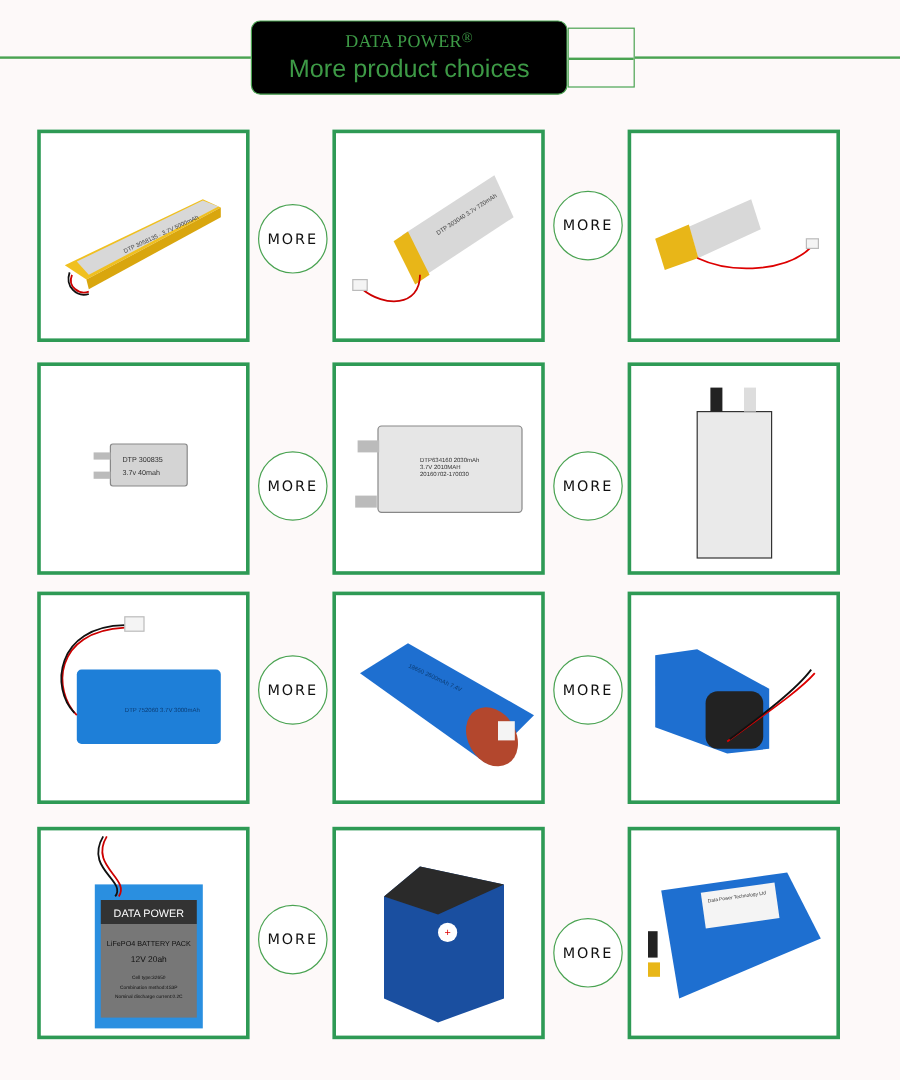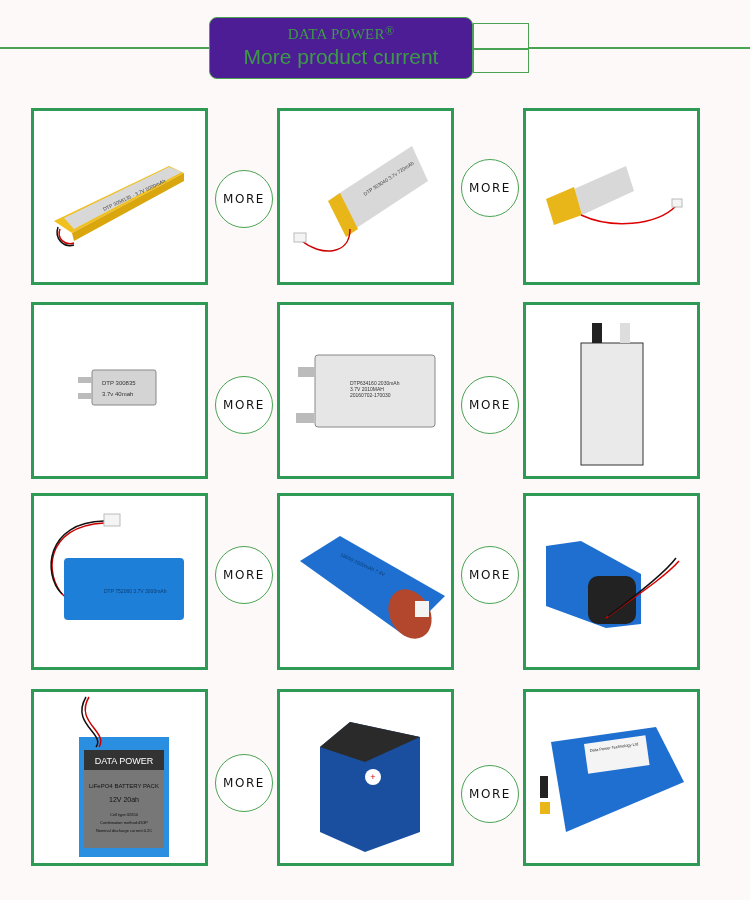--- a/index.html
+++ b/index.html
@@ -1,35 +1,35 @@
 <!DOCTYPE html>
 <html><head>
 <meta charset="utf-8">
 <style>
   html, body { margin:0; padding:0; }
   body { width:750px; height:900px; background:#fdf9f9; position:relative; overflow:hidden; font-family:"Liberation Sans", sans-serif; }
   .hline { position:absolute; height:2px; background:#4aa352; }
-  .banner { position:absolute; left:209px; top:17px; width:264px; height:62px; border:1.5px solid #4aa352; border-radius:8px; background:#4c1d95; box-sizing:border-box; text-align:center; }
+  .banner { position:absolute; left:209px; top:17px; width:264px; height:62px; border:1.5px solid #4aa352; border-radius:8px; background:#000000; box-sizing:border-box; text-align:center; }
   .brand { font-family:"Liberation Serif", serif; color:#3d9a46; font-size:15px; margin-top:6px; letter-spacing:0.3px; }
   .brand sup { font-size:12px; vertical-align:4px; }
   .subtitle { color:#3d9a46; font-size:21px; margin-top:2px; }
   .tabbox { position:absolute; left:473px; top:23px; width:56px; height:50px; border:1.5px solid #4aa352; box-sizing:border-box; background:#fdf9f9; }
   .tabbox .mid { position:absolute; left:0; right:0; top:24px; height:1.5px; background:#4aa352; }
   .card { position:absolute; width:177px; height:177px; border:3px solid #2e9a55; box-sizing:border-box; background:#fff; overflow:hidden; }
   .more { position:absolute; width:58px; height:58px; border:1.3px solid #4aa352; border-radius:50%; background:#fff; box-sizing:border-box; display:flex; align-items:center; justify-content:center; font-family:"DejaVu Sans", sans-serif; font-size:12px; letter-spacing:1.6px; color:#111; cursor:pointer; }
   svg { display:block; }
 </style>
 </head>
 <body>
 
 <div class="hline" style="left:0; top:47px; width:209px;"></div>
 <div class="hline" style="left:529px; top:47px; width:221px;"></div>
 <div class="banner">
   <div class="brand"><span>DATA POWER</span><sup>®</sup></div>
-  <div class="subtitle">More product current</div>
+  <div class="subtitle">More product choices</div>
 </div>
 <div class="tabbox">
     <div class="mid"></div>
   </div>
 
 <div class="card" style="left:31px; top:108px;">
   <svg width="171" height="171">
     <polygon points="20,110 135,55 150,62 38,122" fill="#f0c020"></polygon>
     <polygon points="38,122 150,62 150,70 40,130" fill="#d9a60e"></polygon>
     <polygon points="30,107 135,56 148,61 40,118" fill="#d8d8d8"></polygon>

